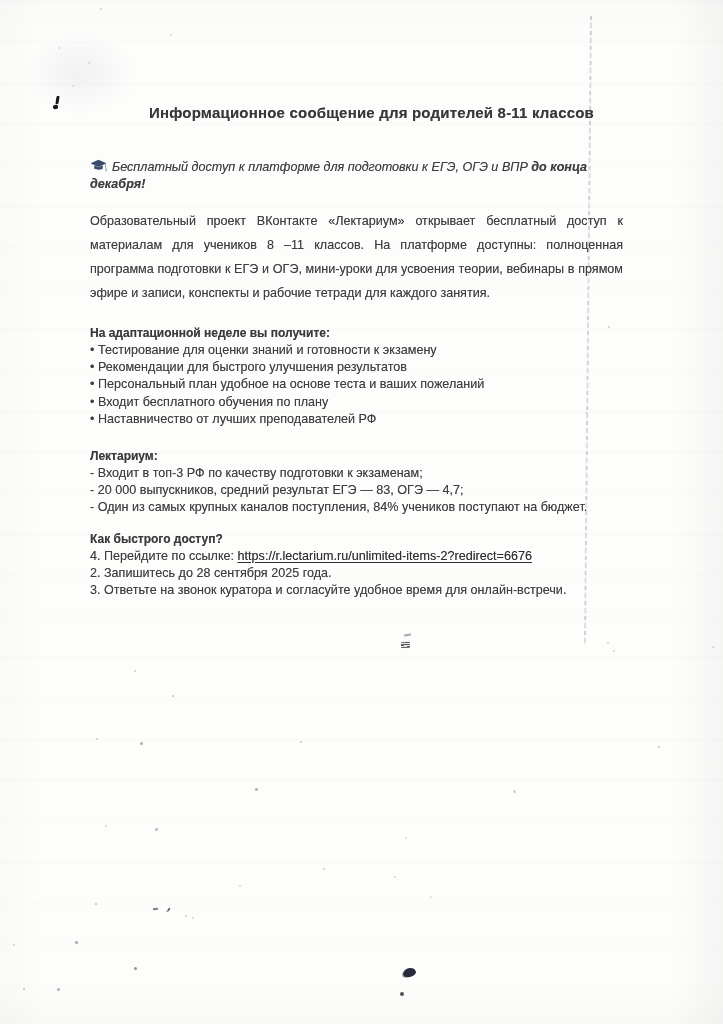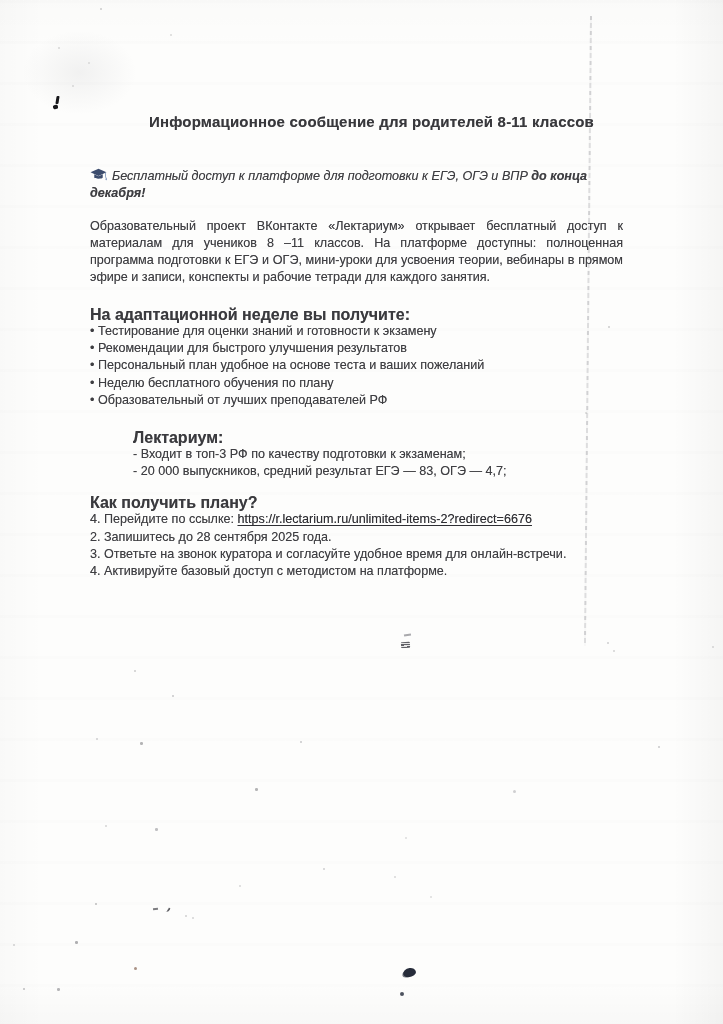--- a/index.html
+++ b/index.html
@@ -10,36 +10,36 @@
   }
   .paper{
     position:absolute;inset:0;
     background:
       repeating-linear-gradient(180deg, rgba(0,0,0,0.006) 0 3px, rgba(0,0,0,0) 3px 41px),
       linear-gradient(90deg, rgba(0,0,0,0.015), rgba(0,0,0,0) 6%, rgba(0,0,0,0) 93%, rgba(0,0,0,0.03)),
       linear-gradient(180deg, rgba(0,0,0,0.012), rgba(0,0,0,0) 5%, rgba(0,0,0,0) 96%, rgba(0,0,0,0.02)),
       #fdfdfc;
   }
   .content{
-    position:absolute;left:90px;top:113px;width:533px;
+    position:absolute;left:90px;top:104px;width:533px;
     color:#3e3e42;
     font-size:12.6px;line-height:17px;
     text-shadow:0 0 0.4px rgba(62,62,66,0.55);
   }
   .title{
     font-size:15px;font-weight:bold;letter-spacing:0.2px;
     text-align:center;margin:0 0 0 30px;color:#38383c;
   }
   .highlight{margin:38px 0 0 0;font-style:italic;}
   .cap-icon{display:inline-block;width:17px;height:14px;vertical-align:-2px;margin-right:5px;}
   .hl-bold{font-weight:bold;}
-  .intro{margin:16px 0 16px 0;text-align:justify;line-height:17px;}
-  .section-heading{font-size:16px;font-weight:bold;margin:0;color:#3a3a3e;}
+  .intro{margin:16px 0 16px 0;text-align:justify;line-height:24px;}
+  .section-heading{font-size:12px;font-weight:bold;margin:0;color:#3a3a3e;}
   .sec-adapt{margin-top:20px;}
-  .sec-lect{margin-top:20px;margin-left:43px;}
+  .sec-lect{margin-top:20px;}
   .sec-access{margin-top:14px;}
   .line{line-height:17.2px;}
   .doc-link{color:#2e2e33;text-underline-offset:2px;}
   
   .artifact{position:absolute;pointer-events:none;}
   .haze{left:22px;top:30px;width:115px;height:85px;
     background:radial-gradient(ellipse at center, rgba(120,120,126,0.09), rgba(120,120,126,0) 70%);}
   .ink-mark{left:52px;top:96px;width:9px;height:14px;}
   .ink-mark::before{content:"";position:absolute;left:4px;top:0;width:3px;height:8px;
     background:#17171b;border-radius:1px;transform:skewX(-9deg);}
@@ -129,32 +129,32 @@
       </span><span>Бесплатный доступ к платформе для подготовки к ЕГЭ, ОГЭ и ВПР </span><span class="hl-bold">до конца декабря!</span>
     </p>
 
     <p class="intro">Образовательный проект ВКонтакте «Лектариум» открывает бесплатный доступ к материалам для учеников 8 –11 классов. На платформе доступны: полноценная программа подготовки к ЕГЭ и ОГЭ, мини-уроки для усвоения теории, вебинары в прямом эфире и записи, конспекты и рабочие тетради для каждого занятия.</p>
 
     <div class="sec-adapt">
       <h2 class="section-heading">На адаптационной неделе вы получите:</h2>
       <div class="line">• Тестирование для оценки знаний и готовности к экзамену</div>
       <div class="line">• Рекомендации для быстрого улучшения результатов</div>
       <div class="line">• Персональный план удобное на основе теста и ваших пожеланий</div>
-      <div class="line">• Неделю бесплатного обучения по плану</div>
-      <div class="line">• Образовательный от лучших преподавателей РФ</div>
+      <div class="line">• Входит бесплатного обучения по плану</div>
+      <div class="line">• Наставничество от лучших преподавателей РФ</div>
     </div>
 
     <div class="sec-lect">
       <h2 class="section-heading">Лектариум:</h2>
       <div class="line">- Входит в топ-3 РФ по качеству подготовки к экзаменам;</div>
       <div class="line">- 20 000 выпускников, средний результат ЕГЭ — 83, ОГЭ — 4,7;</div>
+      <div class="line">- Один из самых крупных каналов поступления, 84% учеников поступают на бюджет.</div>
     </div>
 
     <div class="sec-access">
-      <h2 class="section-heading">Как получить плану?</h2>
+      <h2 class="section-heading">Как быстрого доступ?</h2>
       <div class="line"><span>4. Перейдите по ссылке: </span><a href="#" class="doc-link">https://r.lectarium.ru/unlimited-items-2?redirect=6676</a></div>
       <div class="line">2. Запишитесь до 28 сентября 2025 года.</div>
       <div class="line">3. Ответьте на звонок куратора и согласуйте удобное время для онлайн-встречи.</div>
-      <div class="line">4. Активируйте базовый доступ с методистом на платформе.</div>
     </div>
 
   </div>
 </div>
 
 </body></html>

